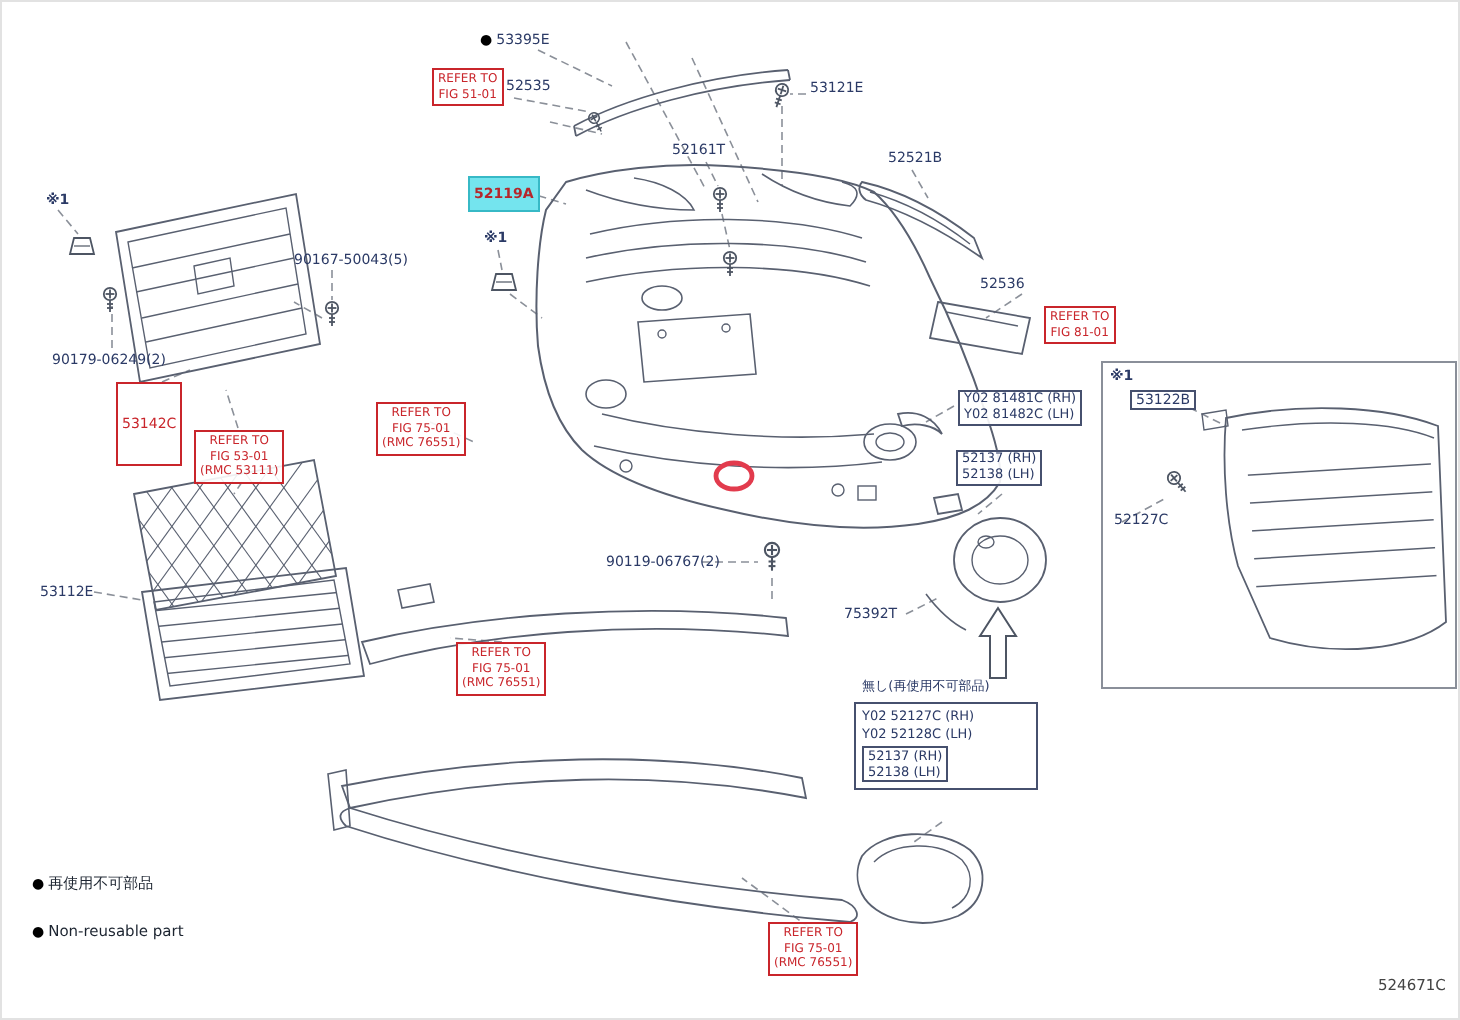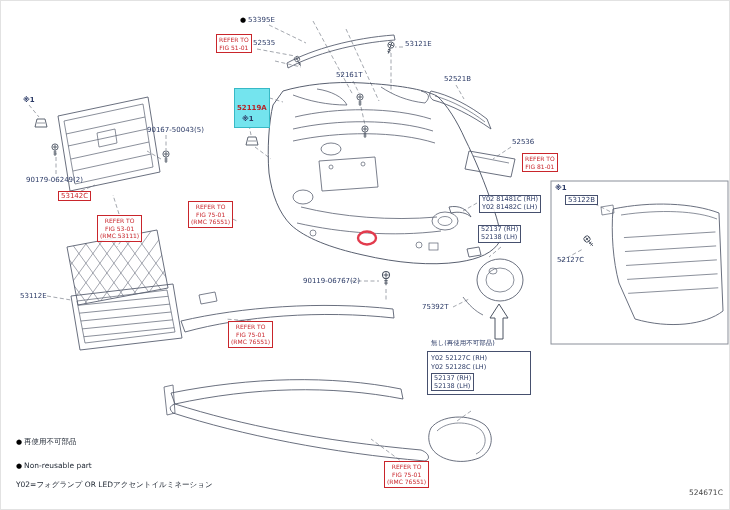--- a/index.html
+++ b/index.html
@@ -16,21 +16,21 @@
   .redbox {
     position:absolute; border:1px solid #c9252b; color:#c9252b;
     font-size:6px; line-height:1.25; text-align:center; padding:1px 2px;
     background:rgba(255,255,255,.9); white-space:pre-line;
   }
   .blackbox {
     border:1px solid #46506e; padding:0 2px; background:rgba(255,255,255,.9);
   }
   .hl {
     background:#74e4ee; color:#b5262b; border:1px solid #37b9c6;
-    padding:15px 2px; font-weight:bold;
+    padding:4px 2px; font-weight:bold;
   }
   .marker { color:#2b3a66; font-size:7px; font-weight:bold; }
   .legend { position:absolute; font-size:7.5px; color:#1c2430; white-space:nowrap; }
   .dot { font-size:7px; color:#000; margin-right:2px; }
   .fid { position:absolute; font-size:7.5px; color:#444; }
   .nf-line { font-size:6.5px; color:#2b3a66; white-space:nowrap; line-height:1.35; }
   .nf-pair { border:1px solid #46506e; display:inline-block; padding:0 2px; margin-top:1px; white-space:pre-line; font-size:6.5px; color:#2b3a66; }
 </style>
 </head>
 <body>
@@ -235,21 +235,21 @@
     <use href="#scr" transform="translate(586,238) rotate(-40)"></use>
     <use href="#scr" transform="translate(385,274) scale(1.15)"></use>
     <use href="#scr" transform="translate(296,58) rotate(-28) scale(0.85)"></use>
 
     <ellipse cx="366" cy="237" rx="9" ry="6.5" stroke="#e23b4d" stroke-width="2.4" fill="none"></ellipse>
   </svg>
 
   <div class="lbl marker" style="left:22px;top:95px">※1</div>
   <div class="lbl" style="left:146px;top:125px">90167-50043(5)</div>
   <div class="lbl" style="left:25px;top:175px">90179-06249(2)</div>
-  <div class="lbl red" style="left:57px;top:190px;border:1px solid #c9252b;padding:0 2px">53142C</div>
+  <div class="lbl red" style="left:57px;top:190px;border:1px solid #c9252b;padding:16px 2px">53142C</div>
   <div class="redbox ml" style="left:96px;top:214px">REFER TO
 FIG 53-01
 (RMC 53111)</div>
   <div class="lbl" style="left:19px;top:291px">53112E</div>
 
   <div class="lbl" style="left:239px;top:15px">
     <span class="dot">●</span><span>53395E</span>
   </div>
   <div class="redbox ml" style="left:215px;top:33px">REFER TO
 FIG 51-01</div>
@@ -264,44 +264,43 @@
 FIG 75-01
 (RMC 76551)</div>
   <div class="lbl" style="left:302px;top:276px">90119-06767(2)</div>
   <div class="redbox ml" style="left:227px;top:320px">REFER TO
 FIG 75-01
 (RMC 76551)</div>
   <div class="redbox ml" style="left:383px;top:460px">REFER TO
 FIG 75-01
 (RMC 76551)</div>
 
-  <div class="lbl" style="left:511px;top:137px">52536</div>
+  <div class="lbl" style="left:489px;top:137px">52536</div>
   <div class="redbox ml" style="left:521px;top:152px">REFER TO
 FIG 81-01</div>
   <div class="lbl ml blackbox" style="left:478px;top:194px;font-size:6.5px">Y02 81481C (RH)
 Y02 81482C (LH)</div>
 
   <div class="lbl marker" style="left:554px;top:183px">※1</div>
   <div class="lbl blackbox" style="left:564px;top:194px">53122B</div>
   <div class="lbl ml blackbox" style="left:477px;top:224px;font-size:6.5px">52137 (RH)
 52138 (LH)</div>
   <div class="lbl" style="left:556px;top:255px">52127C</div>
   <div class="lbl" style="left:421px;top:302px">75392T</div>
 
   <div class="lbl" style="left:430px;top:339px;font-size:6.5px">無し(再使用不可部品)</div>
-  <div style="position:absolute;left:426px;top:350px;width:104px;border:1px solid #46506e;background:rgba(255,255,255,.9);padding:2px 3px">
+  <div style="position:absolute;left:426px;top:350px;width:92px;border:1px solid #46506e;background:rgba(255,255,255,.9);padding:2px 3px">
     <div class="nf-line">Y02 52127C (RH)</div>
     <div class="nf-line">Y02 52128C (LH)</div>
     <div class="nf-pair">52137 (RH)
 52138 (LH)</div>
   </div>
 
   <div class="legend" style="left:15px;top:436px">
     <span class="dot">●</span><span>再使用不可部品</span>
   </div>
   <div class="legend" style="left:15px;top:460px">
     <span class="dot">●</span><span>Non-reusable part</span>
   </div>
-  <div class="legend" style="left:15px;top:479px">Y02=フォグランプ OR LEDアクセントイルミネーション</div>
 
   <div class="fid" style="left:688px;top:487px">524671C</div>
 
 </div>
 
 </body></html>

